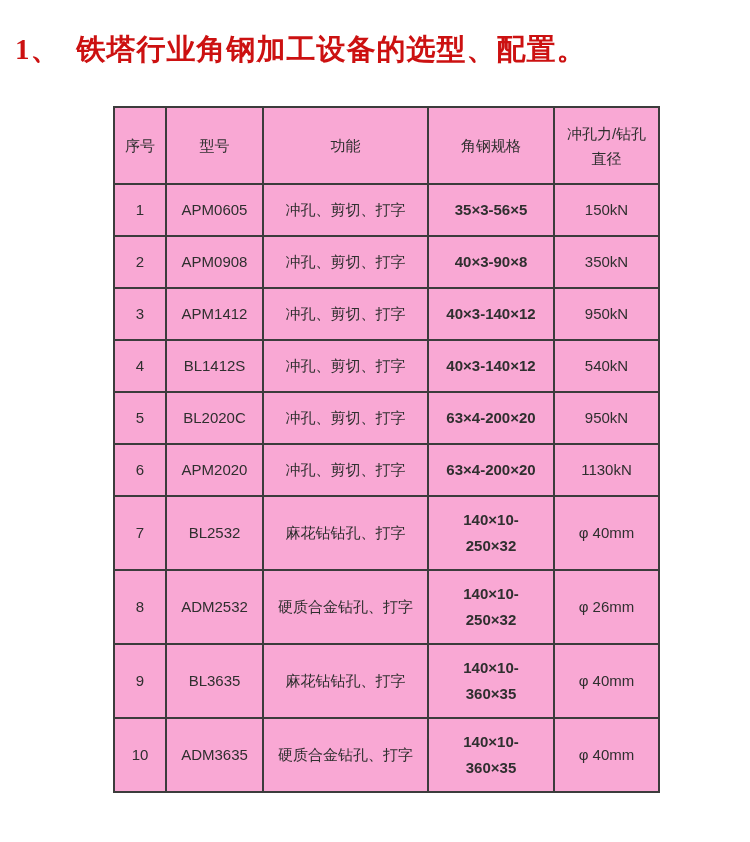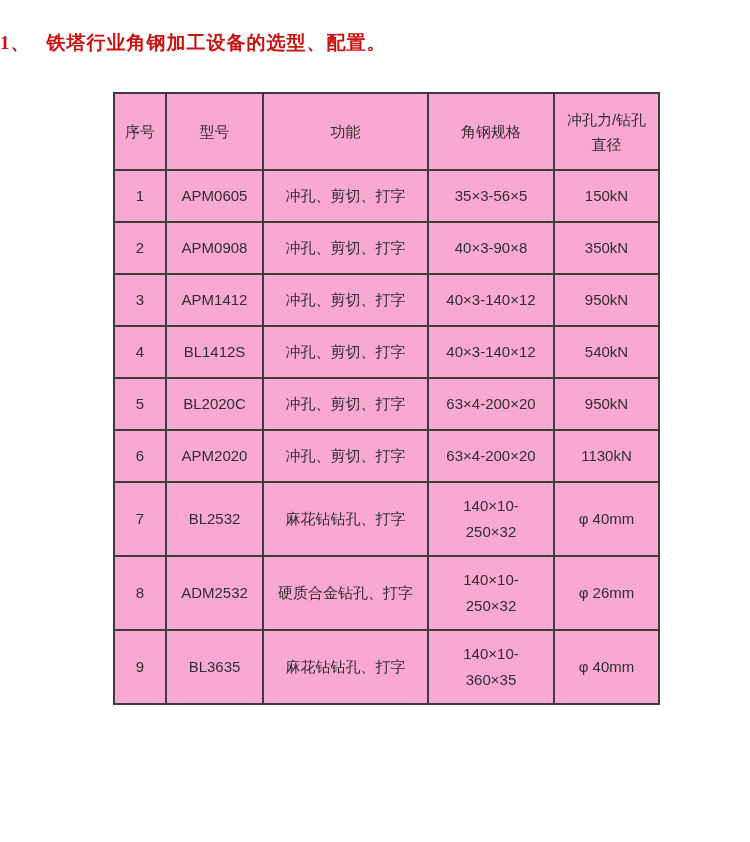--- a/index.html
+++ b/index.html
@@ -8,22 +8,22 @@
     background: #ffffff;
   }
   body {
     width: 750px;
     height: 842px;
     font-family: "Liberation Sans", sans-serif;
     color: #2f2f2f;
     overflow: hidden;
   }
   .doc-title {
-    margin: 30px 20px 0 0;
-    font-size: 19px;
+    margin: 30px 20px 0 15px;
+    font-size: 29px;
     font-weight: bold;
     color: #cc1111;
     letter-spacing: 1px;
   }
   .doc-title .title-number {
     font-family: "Liberation Serif", serif;
     margin-right: 16px;
   }
   table.spec-table {
     border-collapse: collapse;
@@ -51,20 +51,21 @@
   .spec-table td {
     height: 30px;
   }
   .spec-table .col-no    { width: 52px;  }
   .spec-table .col-model { width: 97px;  }
   .spec-table .col-func  { width: 165px; }
   .spec-table .col-spec  { width: 126px; }
   .spec-table .col-force { width: 105px; }
   .spec-table td.cell-spec {
     white-space: pre-line;
+    font-weight: bold;
   }
 </style>
 </head>
 <body>
 
 <div class="doc-title">
   <span class="title-number">1、</span><span>铁塔行业角钢加工设备的选型、配置。</span>
 </div>
 
 <table class="spec-table">
@@ -145,14 +146,22 @@
       <td class="cell-force">φ 26mm</td>
     </tr>
     <tr>
       <td class="cell-no">9</td>
       <td class="cell-model">BL3635</td>
       <td class="cell-func">麻花钻钻孔、打字</td>
       <td class="cell-spec">140×10-
 360×35</td>
       <td class="cell-force">φ 40mm</td>
     </tr>
+    <tr>
+      <td class="cell-no">10</td>
+      <td class="cell-model">ADM3635</td>
+      <td class="cell-func">硬质合金钻孔、打字</td>
+      <td class="cell-spec">140×10-
+360×35</td>
+      <td class="cell-force">φ 40mm</td>
+    </tr>
   </tbody>
 </table>
 
 </body></html>

